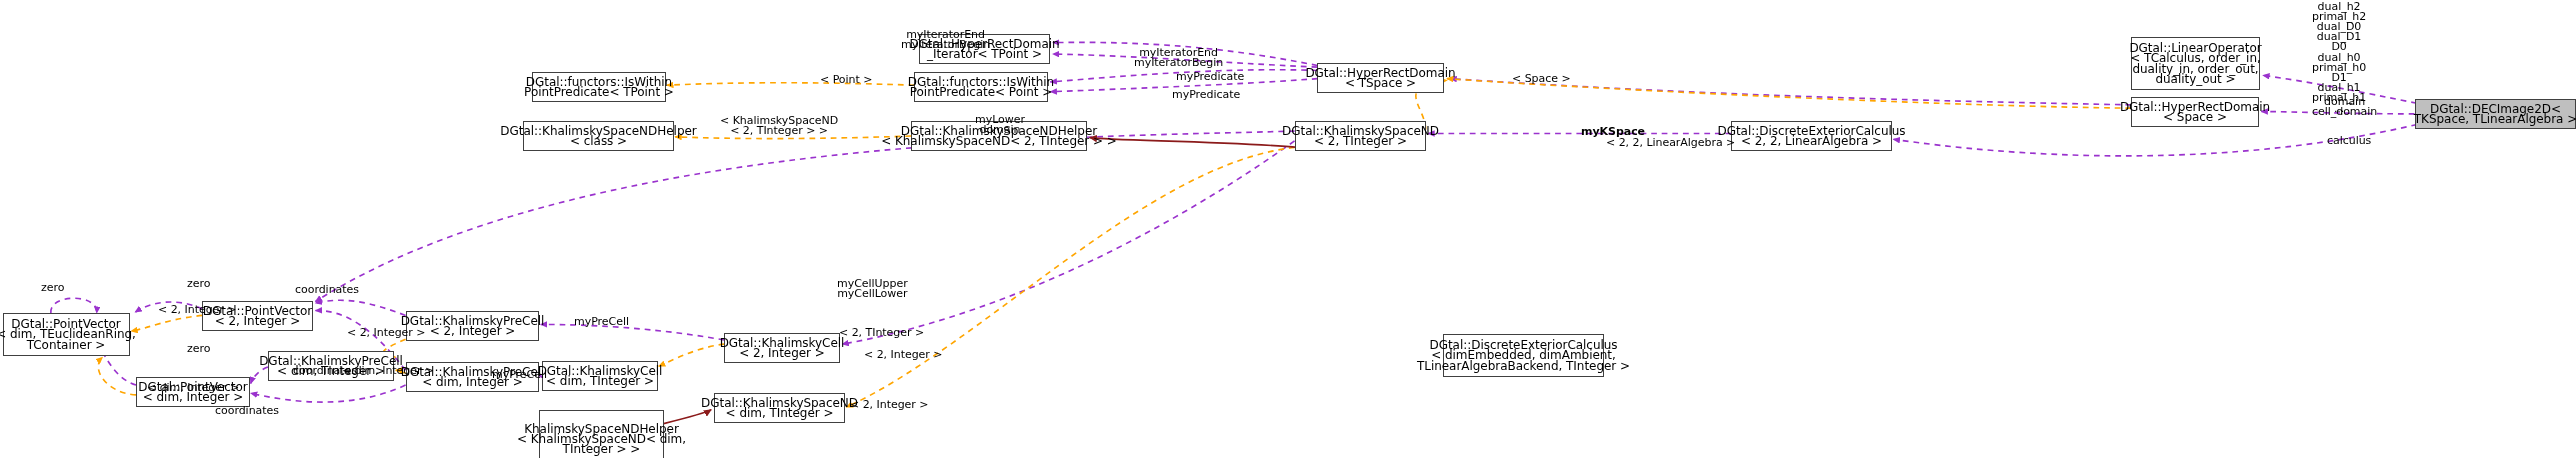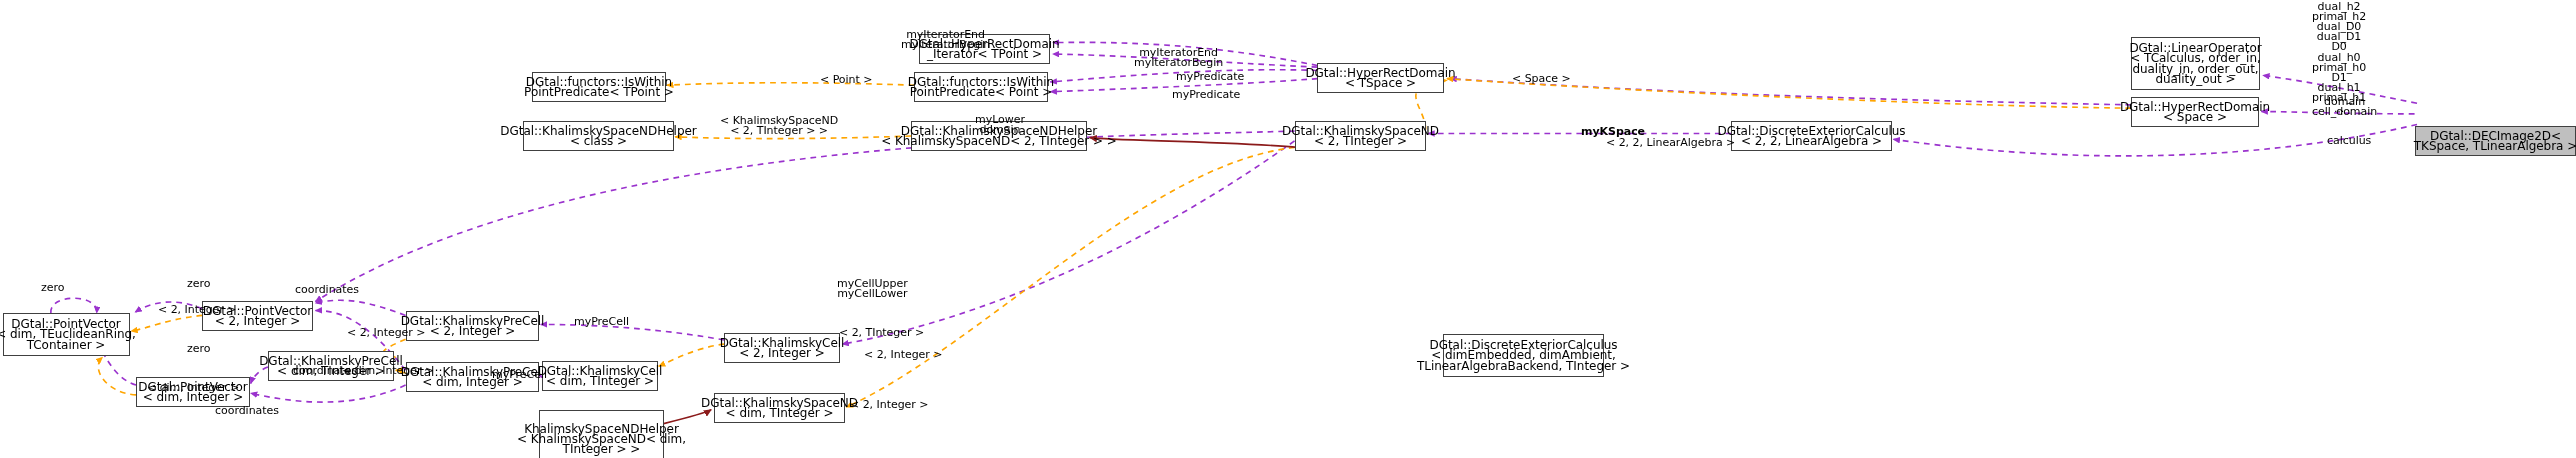--- a/index.html
+++ b/index.html
@@ -186,21 +186,21 @@
 &lt; dimEmbedded, dimAmbient,
 TLinearAlgebraBackend, TInteger &gt;</div>
       <div class="node thick" style="left: 2131px; top: 37px; width: 129px; height: 53px;">DGtal::LinearOperator
 &lt; TCalculus, order_in,
 duality_in, order_out,
 duality_out &gt;</div>
       <div class="node thick" style="left: 2131px; top: 97px; width: 128px; height: 30px;">DGtal::HyperRectDomain
 &lt; Space &gt;</div>
       <div class="node thick" style="left: 1731px; top: 121px; width: 161px; height: 30px;">DGtal::DiscreteExteriorCalculus
 &lt; 2, 2, LinearAlgebra &gt;</div>
-      <div class="node highlight" style="left: 2415px; top: 99px; width: 161px; height: 30px; margin-top: 27px;">DGtal::DECImage2D&lt;
+      <div class="node highlight" style="left: 2415px; top: 99px; width: 161px; height: 30px;">DGtal::DECImage2D&lt;
 TKSpace, TLinearAlgebra &gt;</div>
     </div>
   <div id="label-layer">
       <div class="edge-label" style="left: 41px; top: 283px;">zero</div>
       <div class="edge-label" style="left: 187px; top: 279px;">zero</div>
       <div class="edge-label" style="left: 158px; top: 305px;">&lt; 2, Integer &gt;</div>
       <div class="edge-label" style="left: 187px; top: 344px;">zero</div>
       <div class="edge-label" style="left: 147px; top: 383px;">&lt; dim, Integer &gt;</div>
       <div class="edge-label" style="left: 295px; top: 285px;">coordinates</div>
       <div class="edge-label" style="left: 293px; top: 366px;">coordinates</div>

